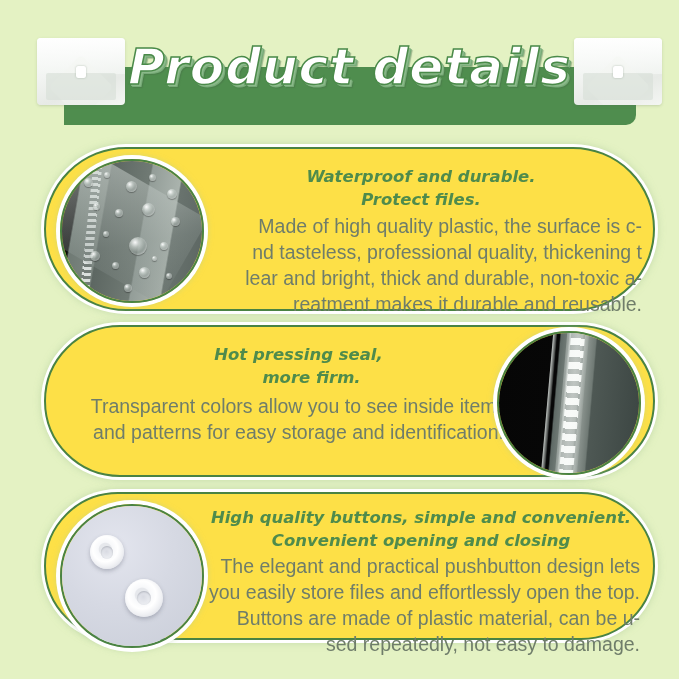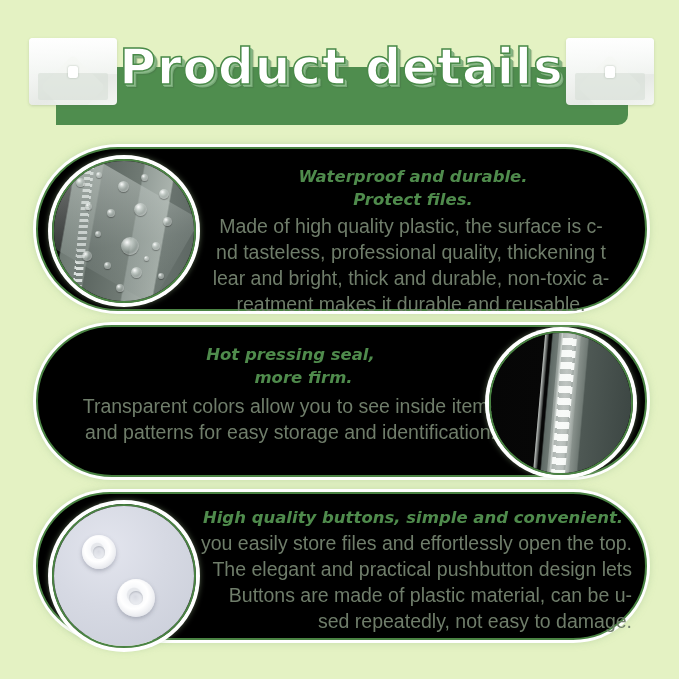--- a/index.html
+++ b/index.html
@@ -11,24 +11,25 @@
     height: 679px;
     overflow: hidden;
     background: #e4f2c3;
     font-family: "Liberation Sans", sans-serif;
     position: relative;
   }
 
   
   #header {
     position: absolute;
-    left: 2px;
+    left: 10px;
     top: 0;
     width: 538px;
     height: 140px;
+    font-style: italic;
   }
   #banner-bar {
     position: absolute;
     left: 54px;
     top: 67px;
     width: 572px;
     height: 58px;
     background: #4f8d4e;
     border-radius: 0 10px 10px 0;
   }
@@ -115,23 +116,23 @@
         rgba(255,255,255,0) 0px,
         rgba(255,255,255,0) 2px,
         rgba(90,140,90,0.0) 2px,
         rgba(90,140,90,0.0) 4px);
     position: relative;
   }
 
   
   .panel {
     position: absolute;
-    left: 36px;
+    left: 44px;
     width: 611px;
-    background: #000000;
+    background: #fde047;
     border: 2px solid #4a8343;
     box-sizing: border-box;
     box-shadow: 0 0 0 3px #ffffff, 0 0 7px 3px rgba(170,200,150,0.55);
   }
   #panel-1 { top: 147px; height: 164px; border-radius: 82px; }
   #panel-2 { top: 325px; height: 152px; border-radius: 76px; }
   #panel-3 { top: 492px; height: 148px; border-radius: 82px; }
 
   
   .photo {
@@ -288,21 +289,21 @@
   .body-line {
     font-family: "Liberation Sans", sans-serif;
     font-size: 19.5px;
     line-height: 26px;
     color: #6f7d6a;
     white-space: nowrap;
   }
 
   
   #text-1 { left: 150px; top: 16px; width: 450px; text-align: center; }
-  #text-1 .body-block { text-align: center; margin-top: 2px; padding-right: 4px; }
+  #text-1 .body-block { text-align: right; margin-top: 2px; padding-right: 4px; }
 
   
   #text-2 { left: 10px; top: 16px; width: 485px; text-align: center; }
   #text-2 .body-block { text-align: center; margin-top: 4px; }
 
   
   #text-3 { left: 150px; top: 12px; width: 450px; text-align: center; }
   #text-3 .body-block { text-align: right; margin-top: 1px; padding-right: 6px; }
 
   .indent-1 { padding-left: 26px; }
@@ -393,20 +394,21 @@
 
   <div class="photo" id="photo-3">
     <div class="pic-buttons">
       <div class="snap" id="snap-a"></div>
       <div class="snap" id="snap-b"></div>
     </div>
   </div>
 
   <div class="panel-text" id="text-3">
     <div class="heading">High quality buttons, simple and convenient.</div>
+    <div class="heading">Convenient opening and closing</div>
     <div class="body-block">
+      <div class="body-line">The elegant and practical pushbutton design lets</div>
       <div class="body-line">you easily store files and effortlessly open the top.</div>
-      <div class="body-line">The elegant and practical pushbutton design lets</div>
       <div class="body-line">Buttons are made of plastic material, can be u-</div>
       <div class="body-line">sed repeatedly, not easy to damage.</div>
     </div>
   </div>
 </div>
 
 </body></html>

